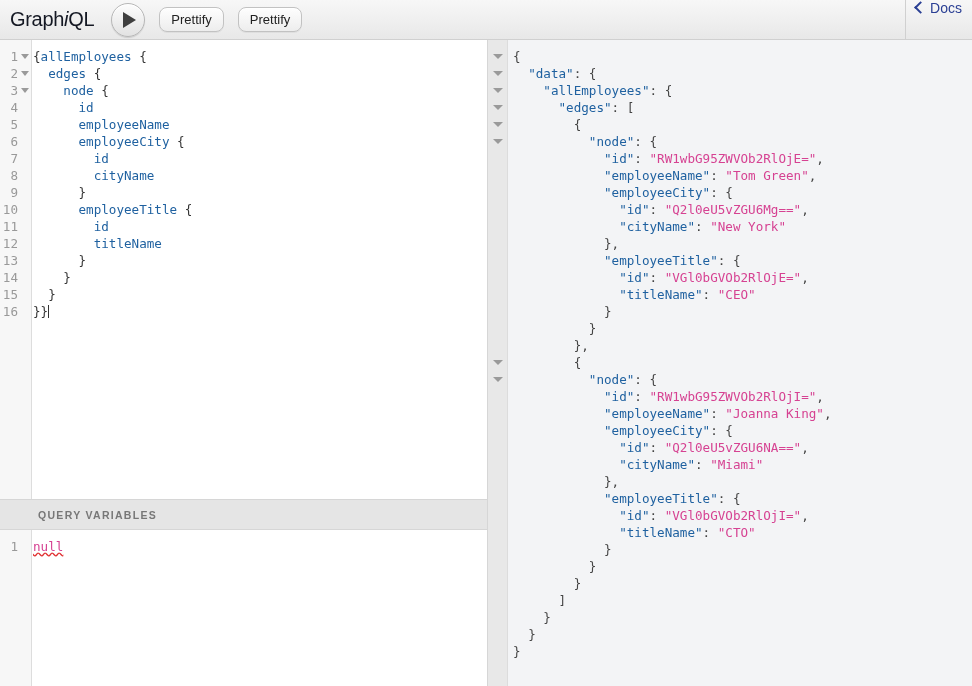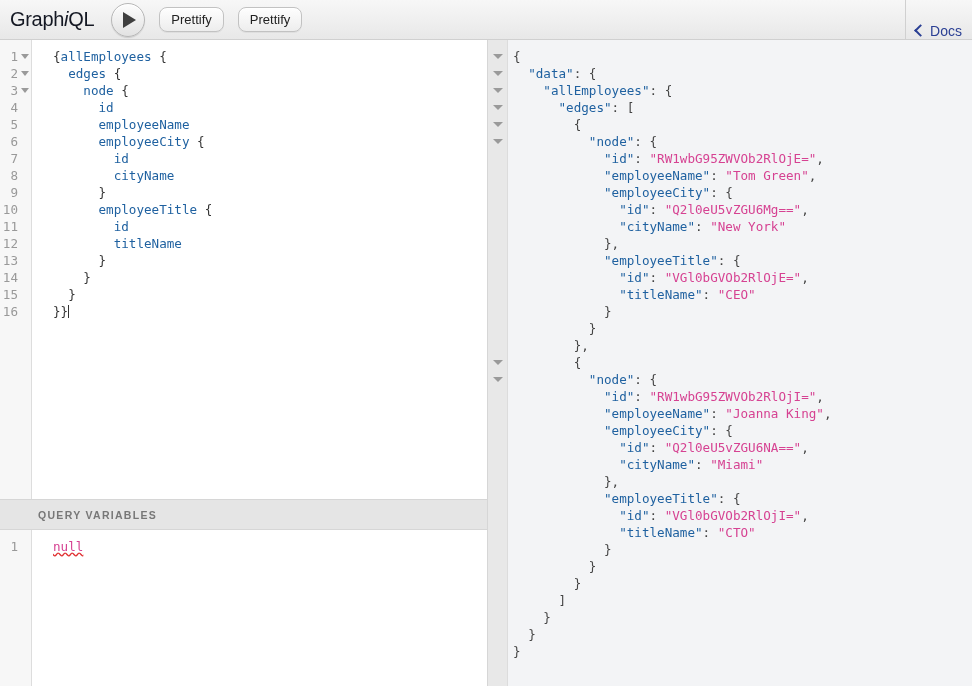--- a/index.html
+++ b/index.html
@@ -78,21 +78,21 @@
   }
 
   .docs-wrap {
     position: absolute;
     right: 0;
     top: 0;
     height: 39px;
     width: 67px;
     border-left: 1px solid #d0d0d0;
     display: flex;
-    align-items: flex-end;
+    align-items: flex-start;
     justify-content: center;
     cursor: pointer;
     box-sizing: border-box;
   }
   .docs-link {
     font-size: 14px;
     color: #2a3f94;
     display: flex;
     align-items: center;
     gap: 5px;
@@ -163,21 +163,20 @@
   }
 
   .code-area {
     position: absolute;
     left: 33px;
     right: 0;
     top: 0;
     bottom: 0;
     padding-top: 8px;
     overflow: hidden;
-    padding-left: 20px;
   }
   .right-pane .code-area {
     left: 21px;
     padding-left: 4px;
   }
 
   .line {
     height: 17px;
     white-space: pre;
     color: #333333;

